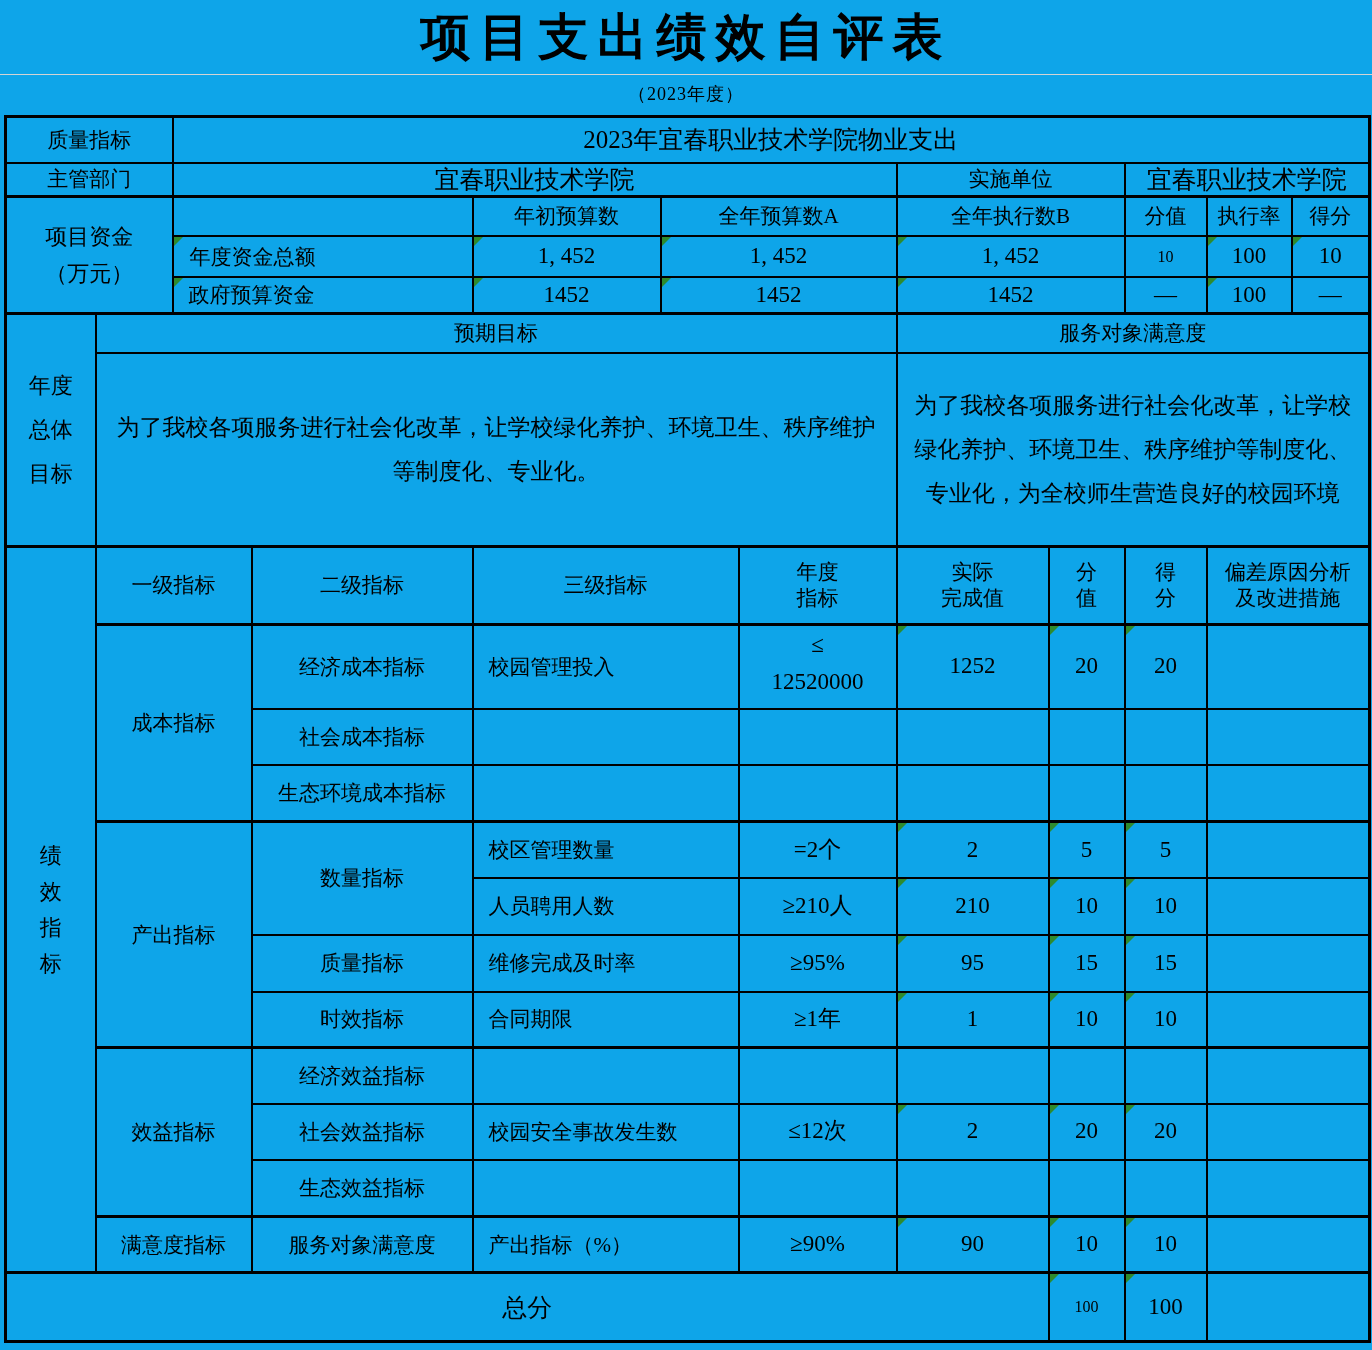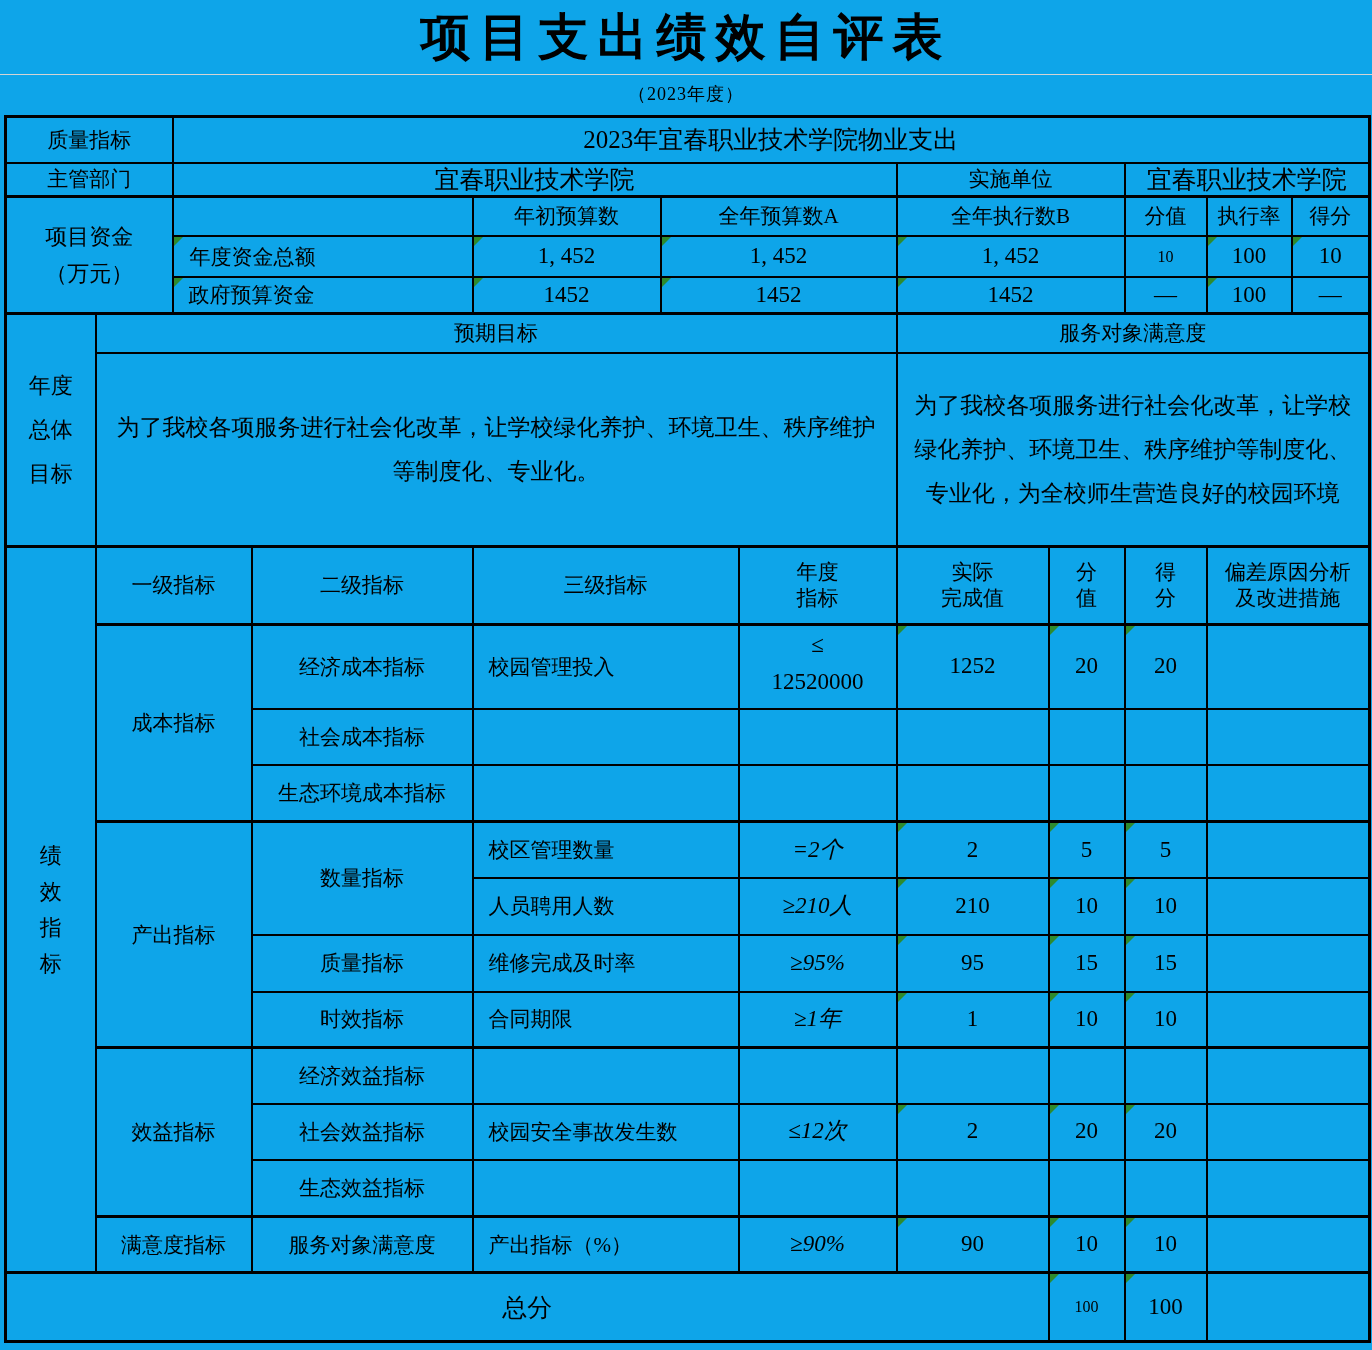--- a/index.html
+++ b/index.html
@@ -30,21 +30,21 @@
     font-size:21px;line-height:1.25;
   }
   td.bt3{border-top-width:3px;}
   td.bt1{border-top-width:1px;}
   td.pre{white-space:pre-line;}
   td.left{text-align:left;padding-left:15px;}
   td.left14{text-align:left;padding-left:16px;}
   td.big{font-size:25px;}
   td.num{font-size:23px;}
   td.small{font-size:16px;}
-  td.target{font-size:23px;font-style:italic;}
+  td.target{font-size:23px;}
   td.goal-label{font-size:22px;line-height:44px;}
   td.perf-label{font-size:22px;line-height:36px;}
   td.fund-label{font-size:22px;line-height:37px;}
   td.goal-text{font-size:23px;line-height:44px;padding:0 10px;}
   td.vtop{vertical-align:top;}
   .clipbox{height:82px;overflow:hidden;line-height:37px;font-size:23px;white-space:pre-line;text-align:center;}
   
   td.tri{position:relative;}
   td.tri::before{
     content:"";position:absolute;top:0;left:0;width:0;height:0;

